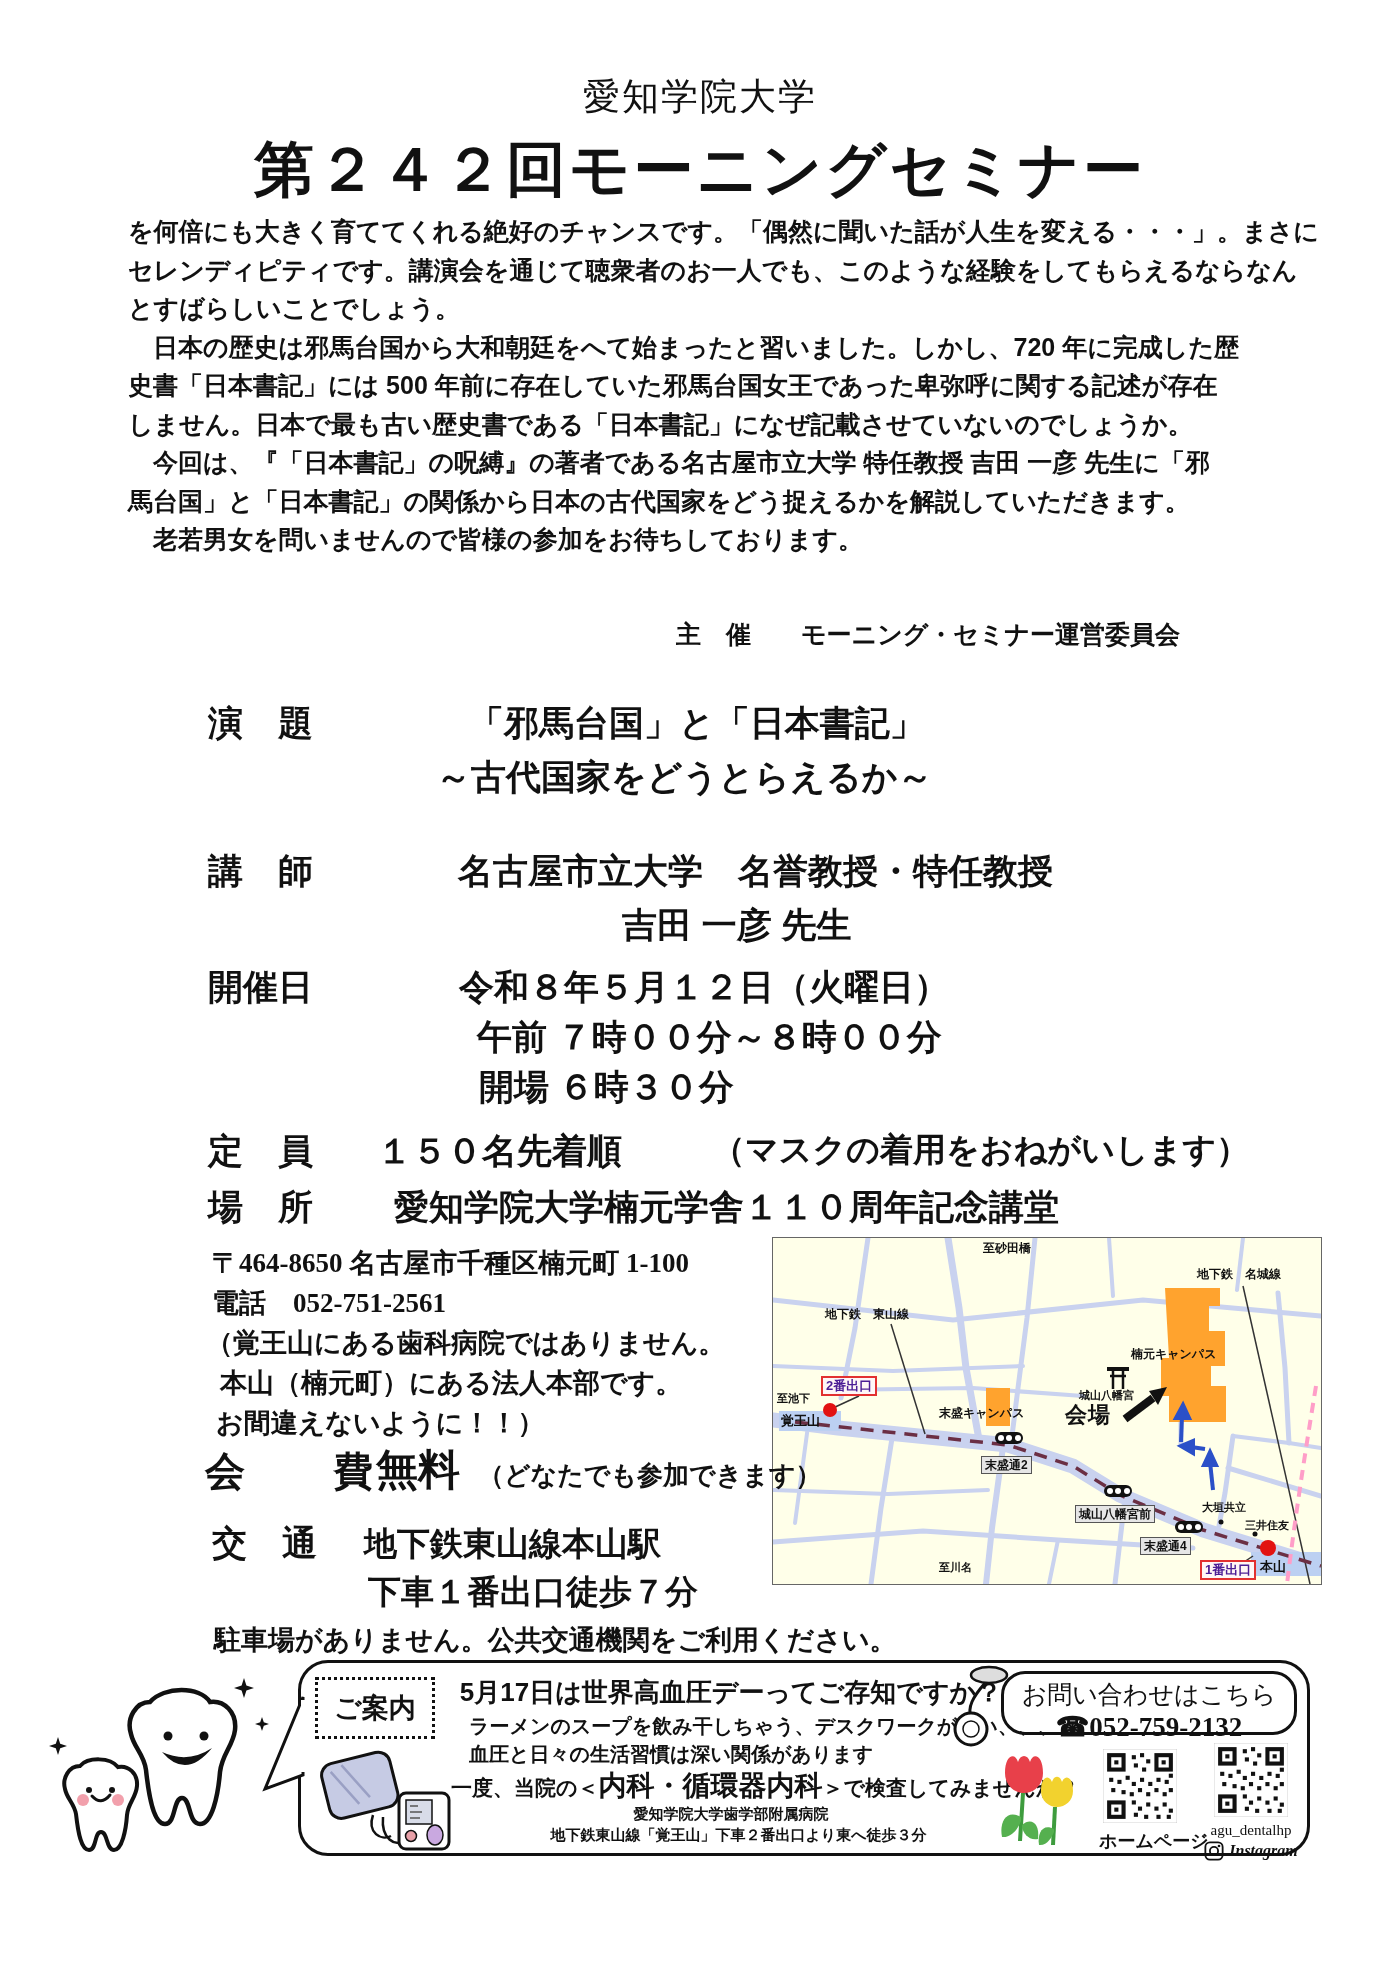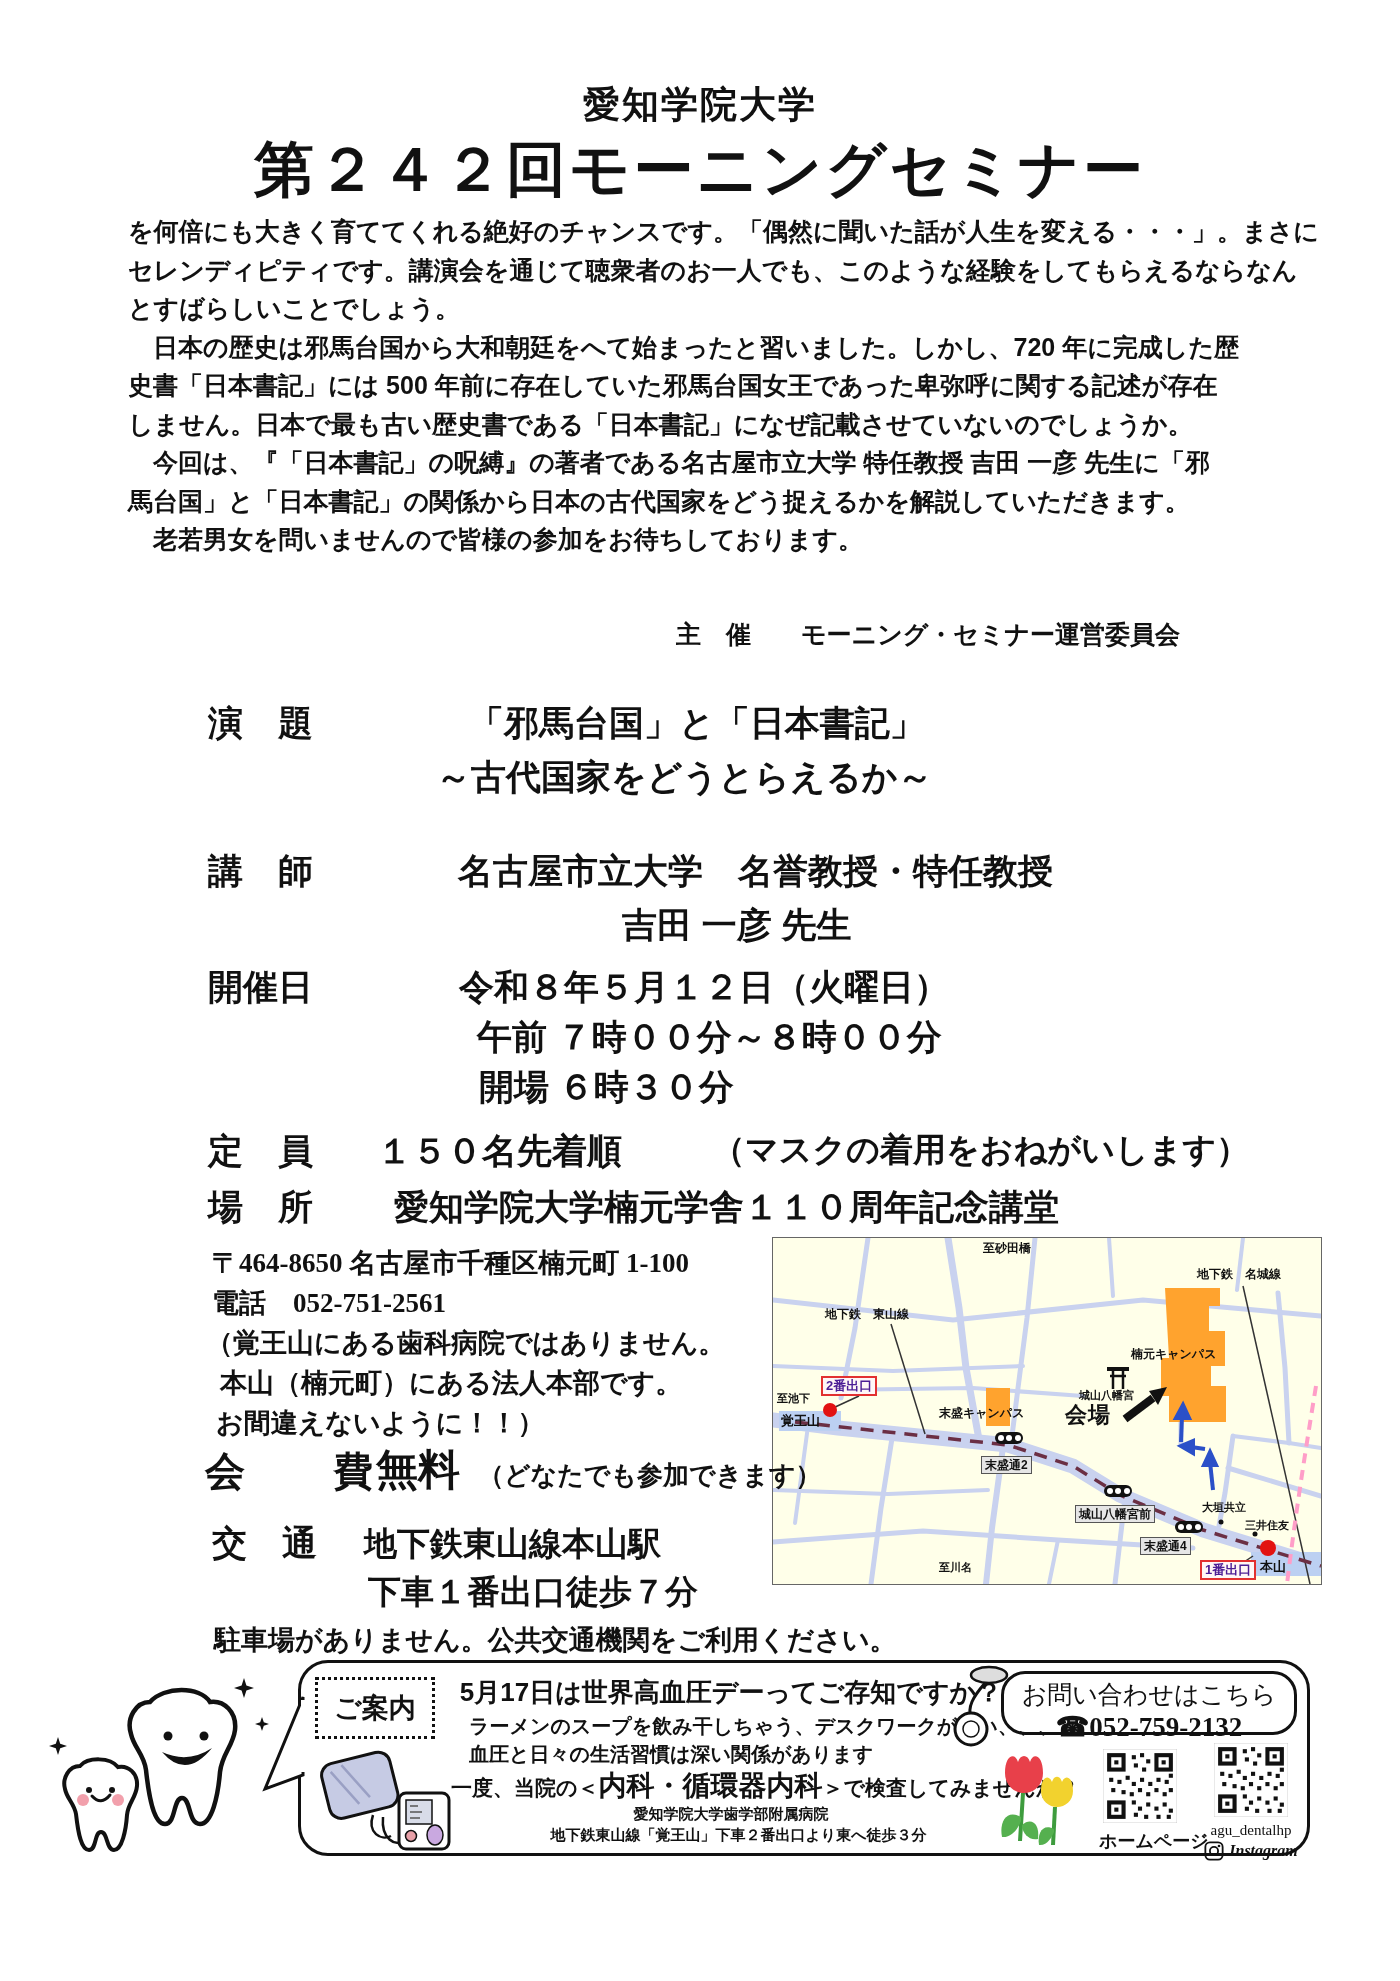--- a/index.html
+++ b/index.html
@@ -1,20 +1,20 @@
 <!DOCTYPE html>
 <html><head>
 <meta charset="utf-8">
 <style>
   html,body{margin:0;padding:0;background:#e8e8e8;}
   .page{position:relative;width:1400px;height:1981px;margin:0 auto;background:#ffffff;
         font-family:"Liberation Sans",sans-serif;color:#111;overflow:hidden;}
   .abs{position:absolute;}
   
-  .title1{top:80px;left:0;width:100%;text-align:center;font-size:37px;font-weight:bold;letter-spacing:2px;}
+  .title1{top:72px;left:0;width:100%;text-align:center;font-size:37px;font-weight:normal;letter-spacing:2px;}
   .title2{top:130px;left:0;width:100%;text-align:center;font-size:60px;font-weight:bold;letter-spacing:3px;}
   
   .intro{top:212px;left:128px;width:1150px;}
   .intro div{font-size:25px;font-weight:bold;line-height:38.5px;white-space:nowrap;}
   .sponsor{top:618px;left:676px;font-size:25px;font-weight:bold;}
   
   .dlabel{font-size:35px;font-weight:bold;white-space:nowrap;}
   .dval{font-size:35px;font-weight:bold;white-space:nowrap;}
   
   .addr{font-family:Liberation Serif, serif;font-size:27px;font-weight:bold;white-space:nowrap;line-height:40px;}

